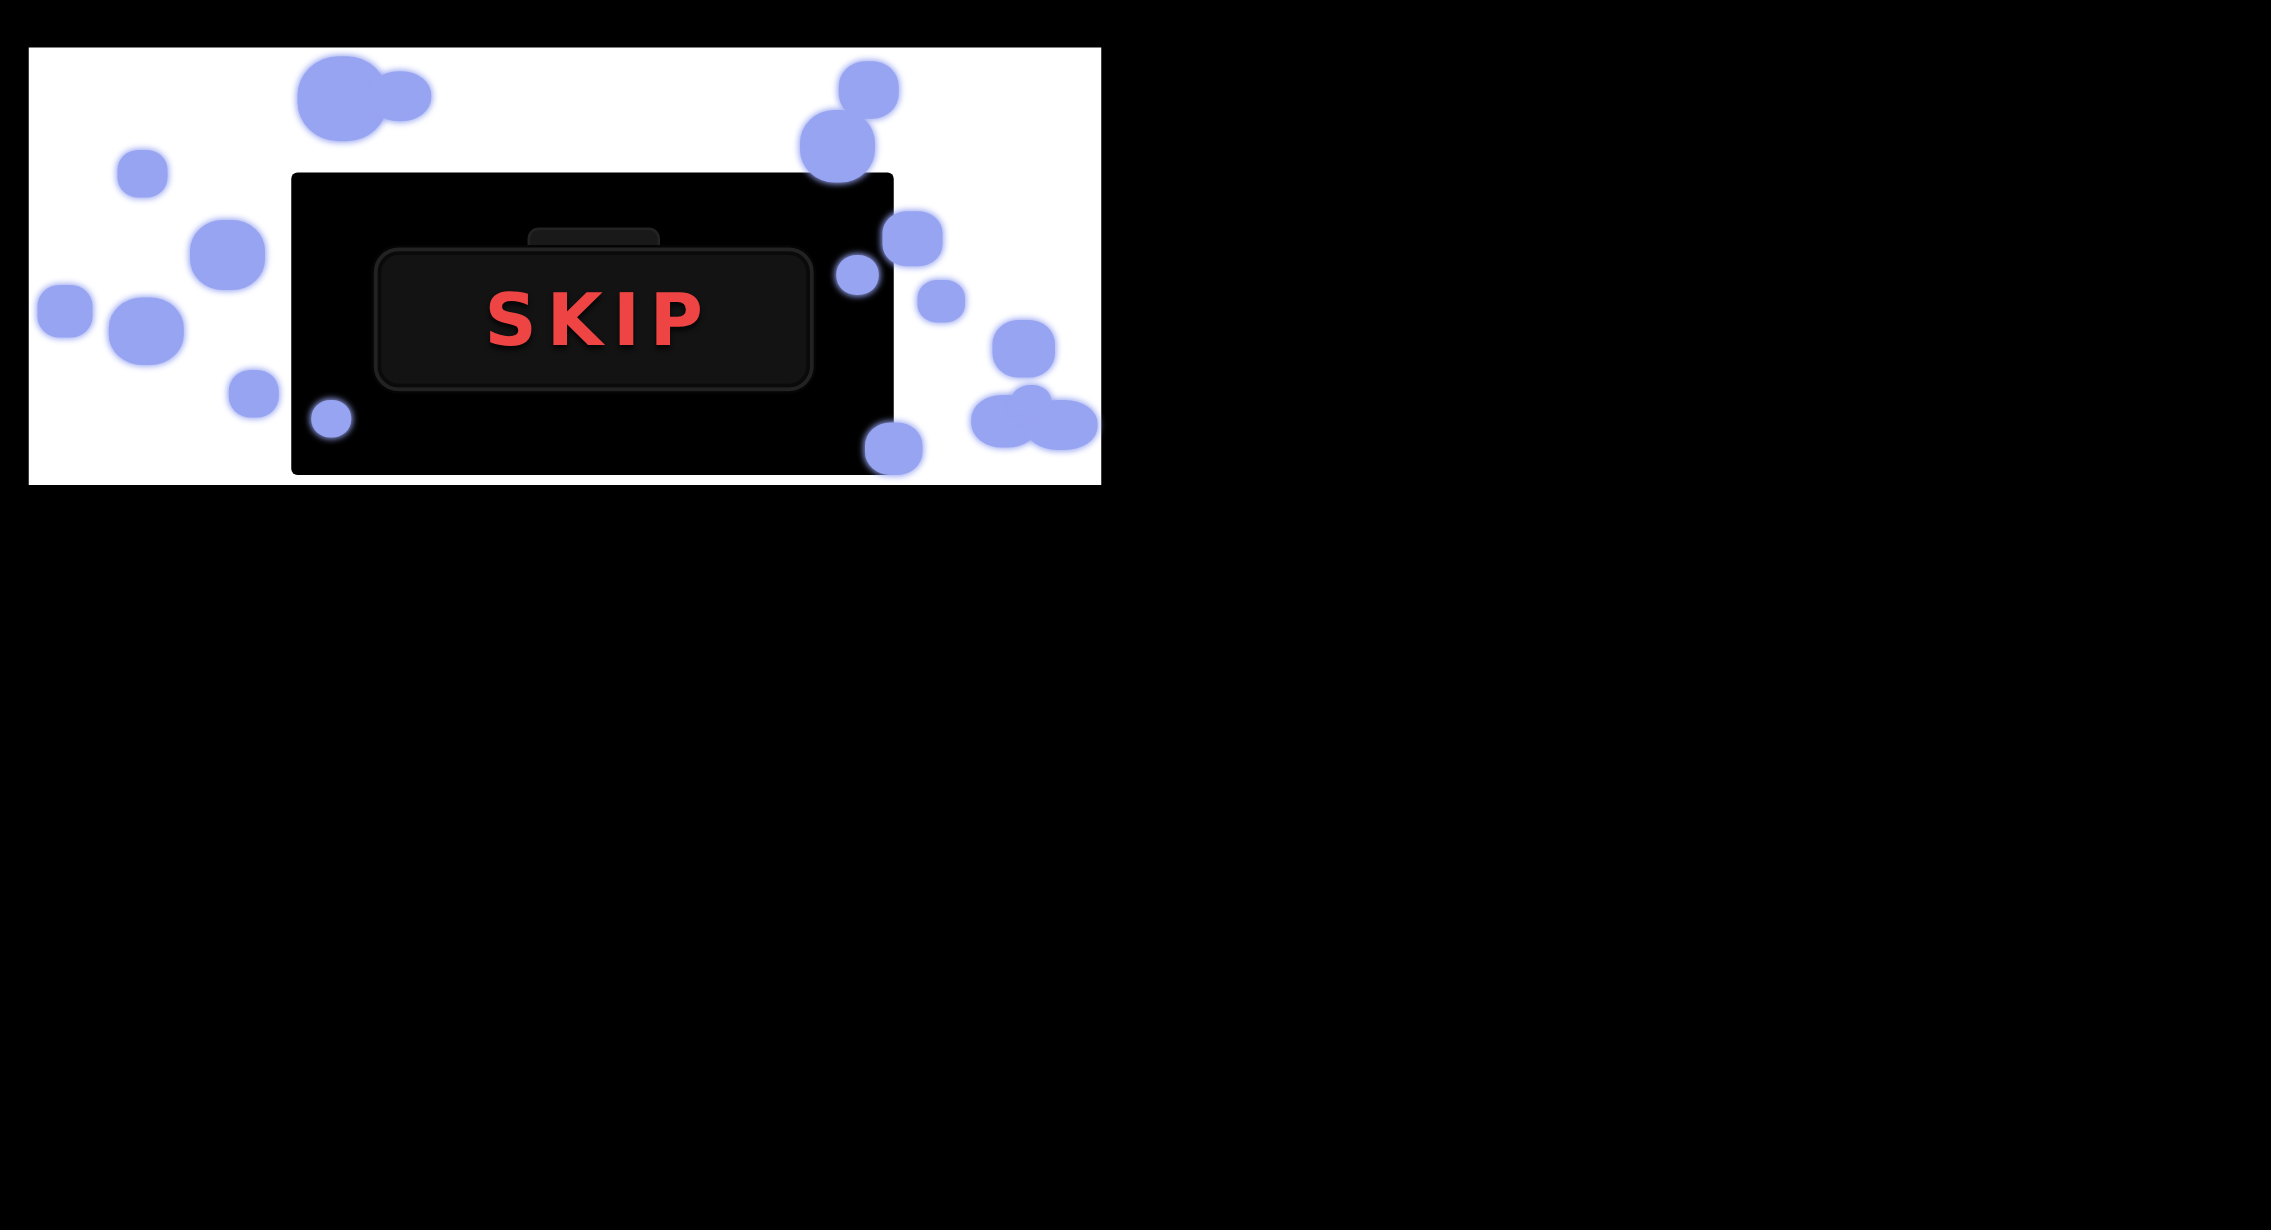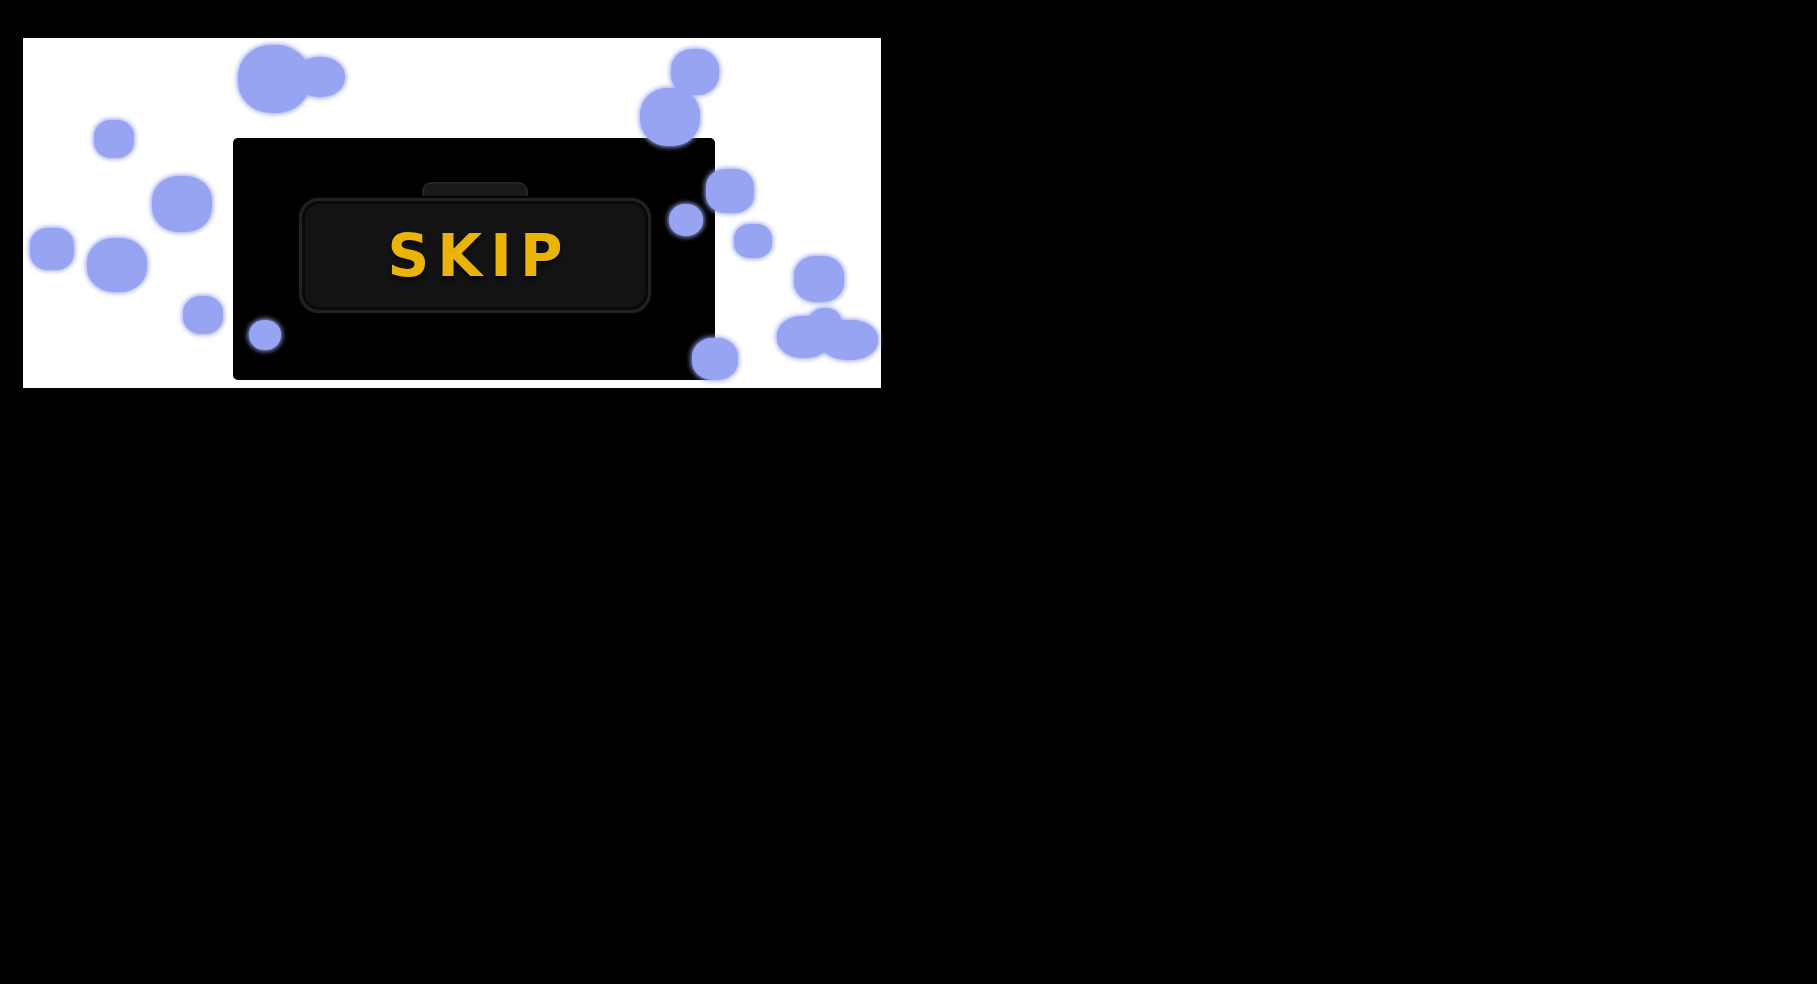--- a/index.html
+++ b/index.html
@@ -79,21 +79,21 @@
 </style>
 </head>
 <body>
 
 <div id="game-screen" style="background: rgb(0, 0, 0);">
   <div id="canvas-panel" style="background: rgb(255, 255, 255);">
 
     <div id="skip-dialog" style="background: rgb(0, 0, 0);">
       <div id="dialog-tab" style="background: rgb(25, 25, 25);"></div>
       <div id="skip-button" style="background: rgb(19, 19, 19); border-color: rgb(34, 34, 34);">
-        <span id="skip-button-label" style="color: #eab308;">SKIP</span>
+        <span id="skip-button-label" style="color: #ef4444;">SKIP</span>
       </div>
     </div>
   <div class="splat" style="left: 215px; top: 7px; width: 72px; height: 68px; border-radius: 46%;"></div>
       <div class="splat" style="left: 272px; top: 19px; width: 50px; height: 40px; border-radius: 48%;"></div>
       <div class="splat" style="left: 71px; top: 82px; width: 40px; height: 38px; border-radius: 42%;"></div>
       <div class="splat" style="left: 129px; top: 138px; width: 60px; height: 56px; border-radius: 44%;"></div>
       <div class="splat" style="left: 7px; top: 190px; width: 44px; height: 42px; border-radius: 40%;"></div>
       <div class="splat" style="left: 64px; top: 200px; width: 60px; height: 54px; border-radius: 45%;"></div>
       <div class="splat" style="left: 160px; top: 258px; width: 40px; height: 38px; border-radius: 44%;"></div>
       <div class="splat" style="left: 226px; top: 282px; width: 32px; height: 30px; border-radius: 48%;"></div>

